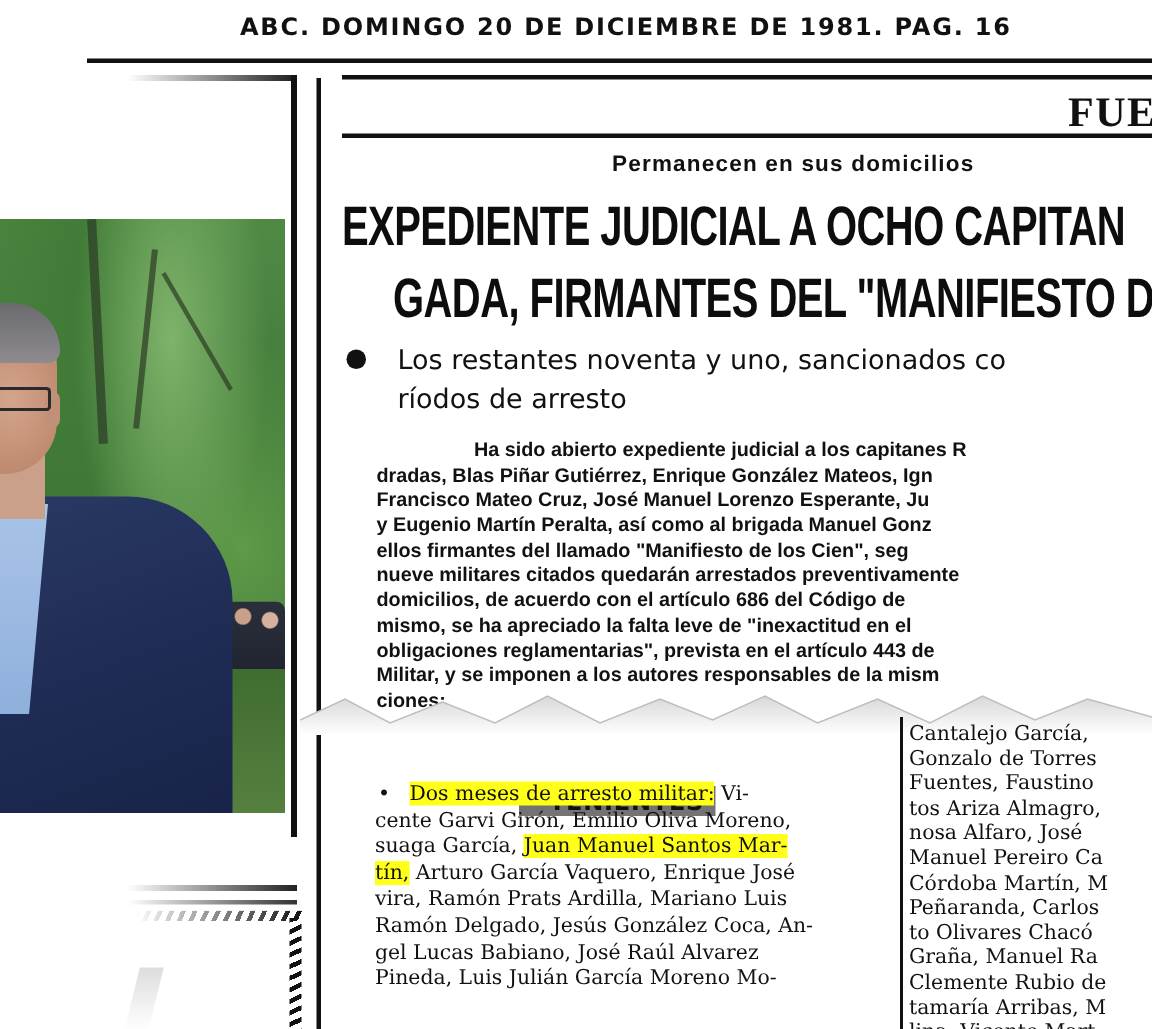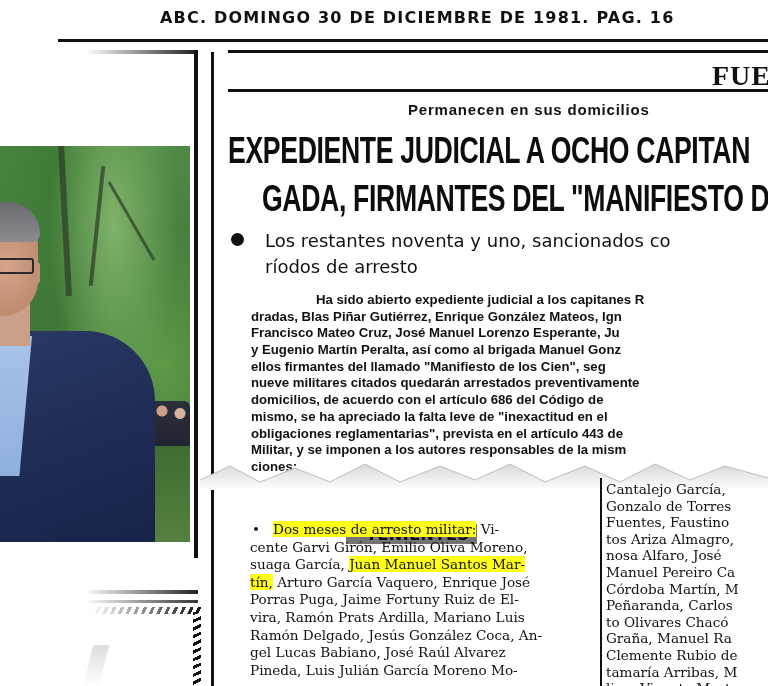--- a/index.html
+++ b/index.html
@@ -134,21 +134,21 @@
   .right-col {
     left:606px; top:481px; width:170px; font-family:"DejaVu Serif", serif;
     font-size:13.6px; line-height:16.6px; white-space:nowrap; overflow:hidden;
   }
   .right-col div { height:16.6px; }
 </style>
 </head>
 <body>
 
 <div class="abs masthead">
-  <span>ABC. DOMINGO 30 DE DICIEMBRE DE 1981. PAG. 16</span>
+  <span>ABC. DOMINGO 20 DE DICIEMBRE DE 1981. PAG. 16</span>
 </div>
 <div class="abs rule-top"></div>
 
 <div class="abs frame-top-grad"></div>
 <div class="abs frame-right"></div>
 <div class="abs col-rule-1"></div>
 
 <div class="abs photo">
   <div class="trunk" style="left:62px;top:0;width:6px;height:150px;transform:rotate(-3deg);"></div>
   <div class="trunk" style="left:95px;top:20px;width:4px;height:120px;transform:rotate(6deg);"></div>
@@ -218,21 +218,20 @@
     <span style="padding-left:2px;">•</span>&nbsp;&nbsp;
     <span class="hl b">Dos meses de arresto militar:</span><span> Vi-</span>
   </div>
   <div>cente Garvi Girón, Emilio Oliva Moreno,</div>
   <div>
     <span>suaga García, </span><span class="hl">Juan Manuel Santos Mar-</span>
   </div>
   <div>
     <span class="hl">tín,</span><span> Arturo García Vaquero, Enrique José</span>
   </div>
-  <div>Porras Puga, Jaime Fortuny Ruiz de El-</div>
   <div>vira, Ramón Prats Ardilla, Mariano Luis</div>
   <div>Ramón Delgado, Jesús González Coca, An-</div>
   <div>gel Lucas Babiano, José Raúl Alvarez</div>
   <div>Pineda, Luis Julián García Moreno Mo-</div>
 </div>
 
 <div class="abs right-col">
   <div>Cantalejo García,</div>
   <div>Gonzalo de Torres</div>
   <div>Fuentes, Faustino</div>

